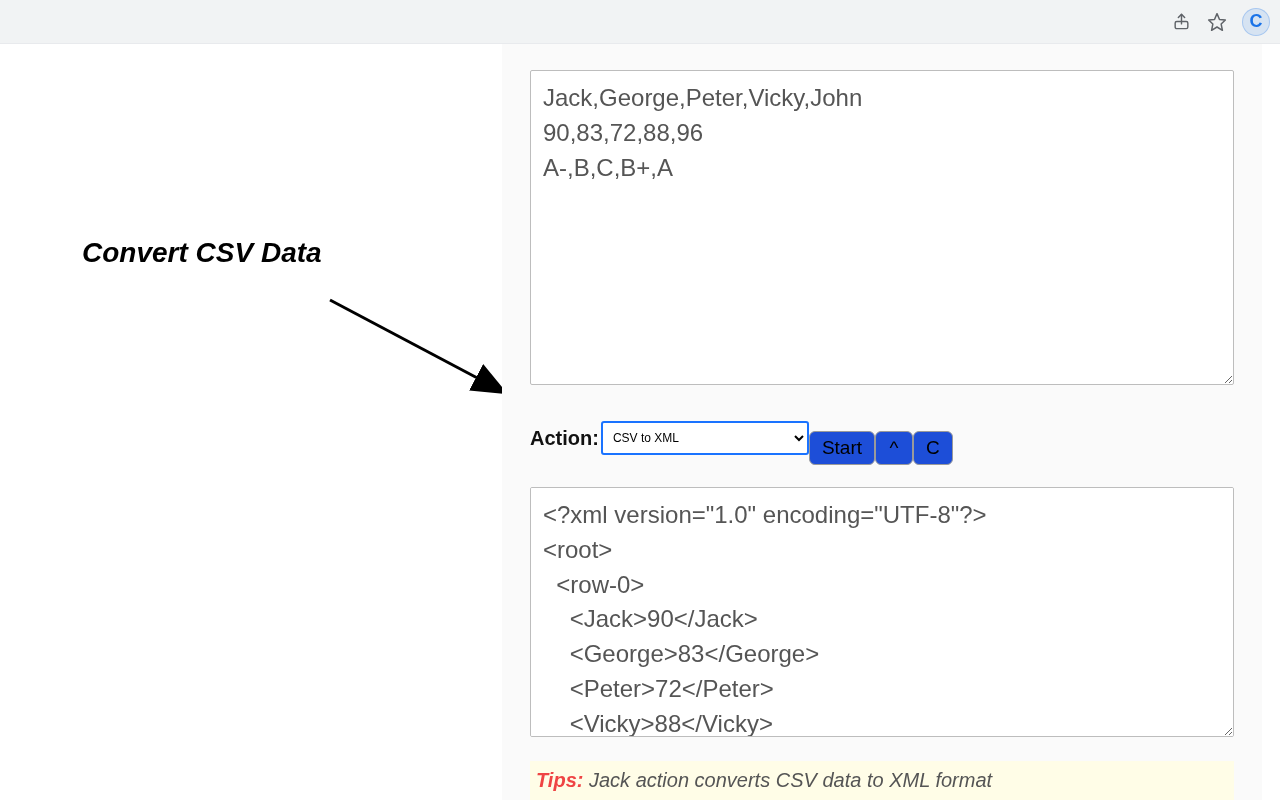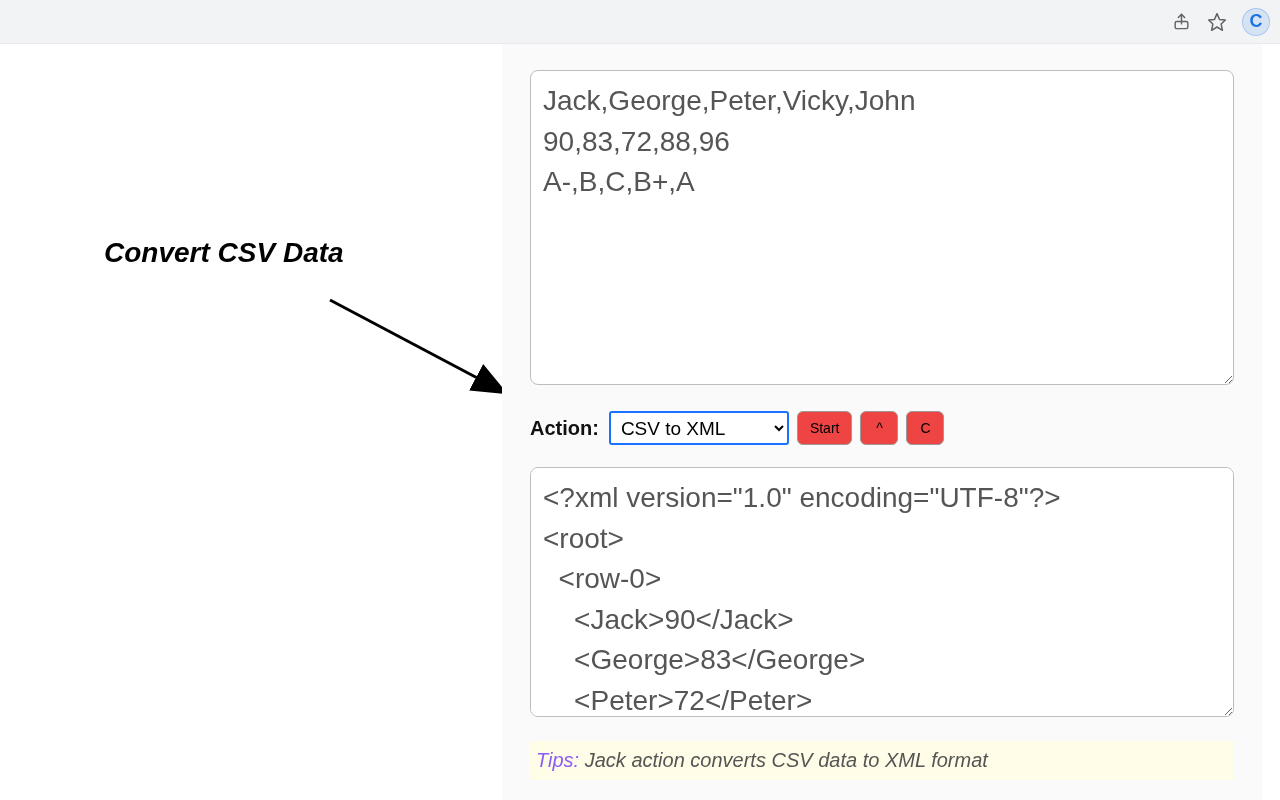--- a/index.html
+++ b/index.html
@@ -38,21 +38,21 @@
       display: flex;
       align-items: center;
       justify-content: center;
       font-weight: 700;
       color: #1a73e8;
       font-size: 18px;
       border: 1px solid rgba(26,115,232,.25);
     }
     .annotation {
       position: absolute;
-      left: 104px;
+      left: 82px;
       top: 235px;
       font-family: Arial, Helvetica, sans-serif;
       font-size: 28px;
       font-weight: 700;
       font-style: italic;
       color: #000;
       line-height: 1.3;
       max-width: 320px;
     }
     .arrow {
@@ -65,72 +65,72 @@
       position: absolute;
       right: 18px;
       top: 44px;
       width: 760px;
       background: #fafafa;
       padding: 26px 28px 20px 28px;
     }
     textarea.io {
       width: 100%;
       border: 1px solid #bdbdbd;
-      border-radius: 8px;
+      border-radius: 2px;
       font-family: inherit;
-      font-size: 28px;
+      font-size: 24px;
       color: #555;
       padding: 10px 12px;
       background: #fff;
       resize: both;
       line-height: 1.45;
       white-space: pre;
     }
     .input-area { height: 315px; }
     .output-area { height: 250px; }
     .action-row {
       display: flex;
       align-items: center;
-      gap: 8px;
       margin: 22px 0 22px 0;
     }
     .action-label {
       font-weight: 700;
       font-size: 20px;
       color: #111;
       margin-right: 2px;
     }
     select.action-select {
-      font-size: 19px;
+      font-size: 12px;
       padding: 3px 6px;
       border: 2px solid #1a73ff;
       border-radius: 3px;
       background: #fff;
       height: 34px;
-      width: 180px;
+      width: 208px;
     }
     button.sq {
-      font-size: 14px;
+      font-size: 19px;
       padding: 4px 12px;
       border: 1px solid #9a9a9a;
       border-radius: 6px;
-      background: #ef4444;
+      background: #1d4ed8;
       cursor: pointer;
       height: 34px;
       min-width: 38px;
+      margin-top: 20px;
     }
     .tips {
       margin-top: 20px;
       background: #fffde7;
       padding: 8px 6px;
       font-size: 20px;
       color: #555;
       font-style: italic;
     }
-    .tips-label { font-weight: 400; color: #8b5cf6; }
+    .tips-label { font-weight: 700; color: #ef4444; }
   </style>
 </head>
 <body>
 
 <div class="browser-chrome">
   <div class="chrome-icon">
     <svg width="19" height="19" viewBox="0 0 24 24" fill="none" stroke="currentColor" stroke-width="1.8" stroke-linecap="round" stroke-linejoin="round">
       <path d="M12 3v12"></path>
         <path d="M8 7l4-4 4 4"></path>
         <rect x="4" y="12" width="16" height="9" rx="2"></rect>

